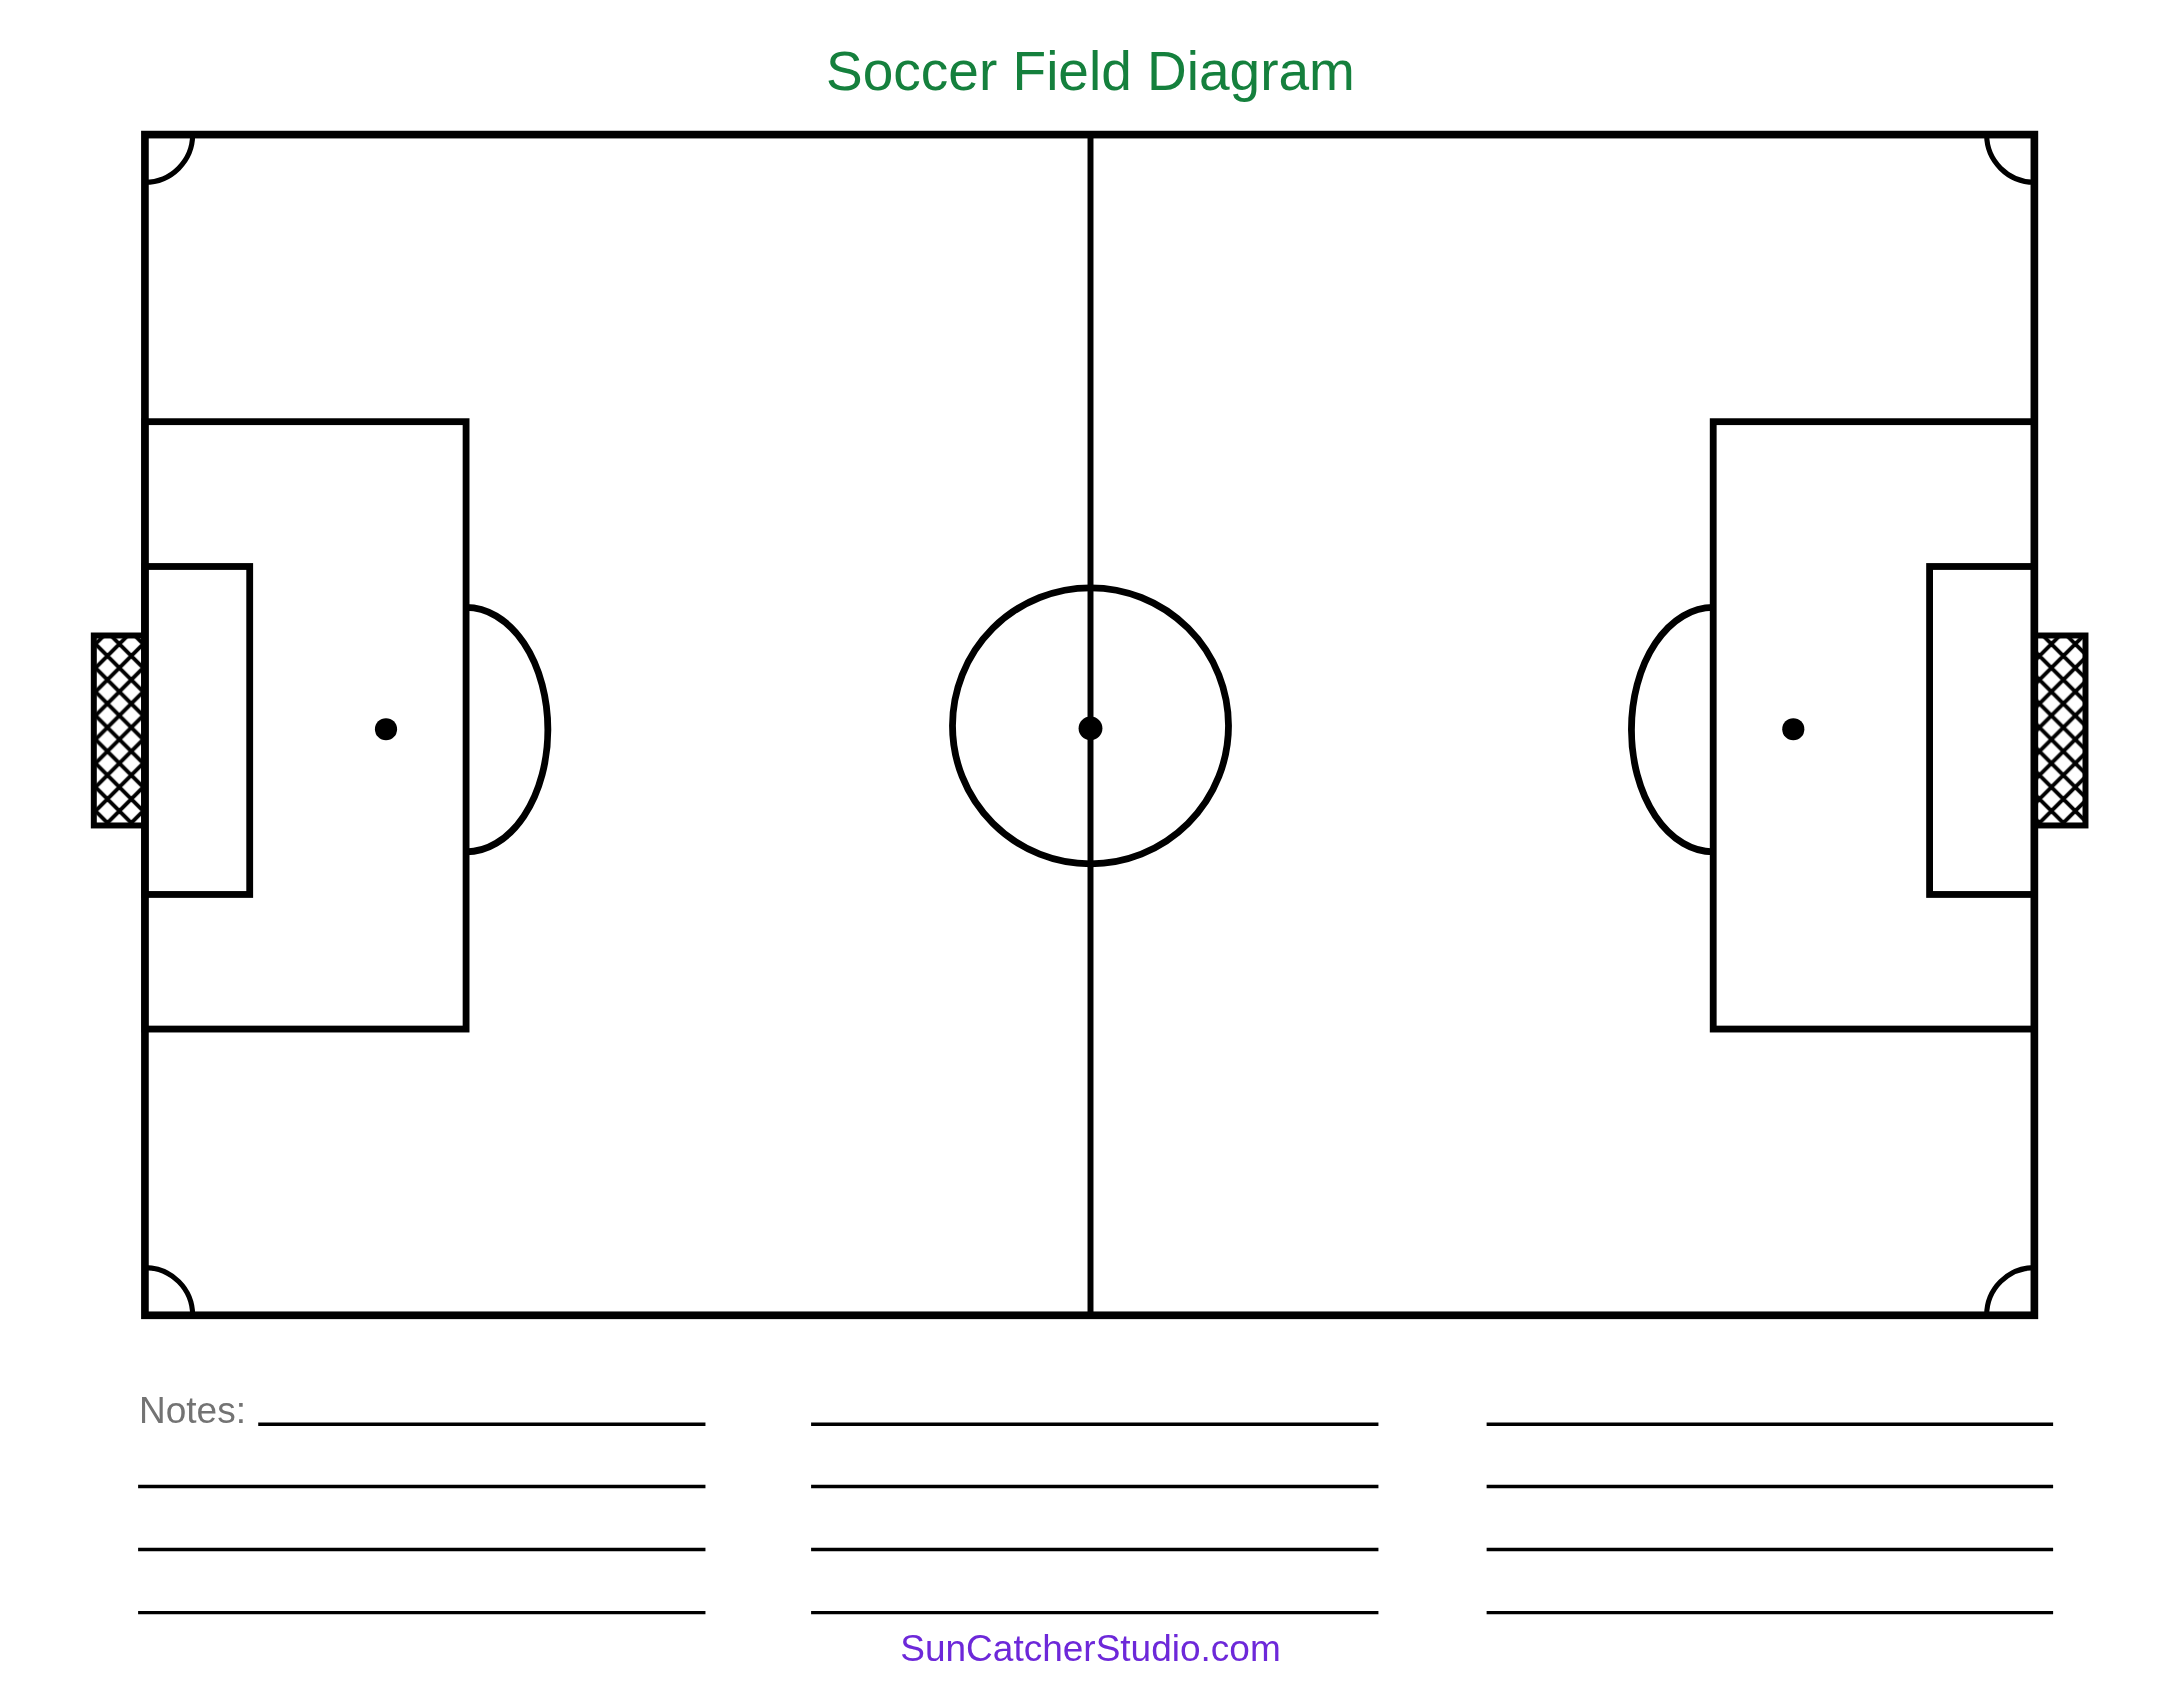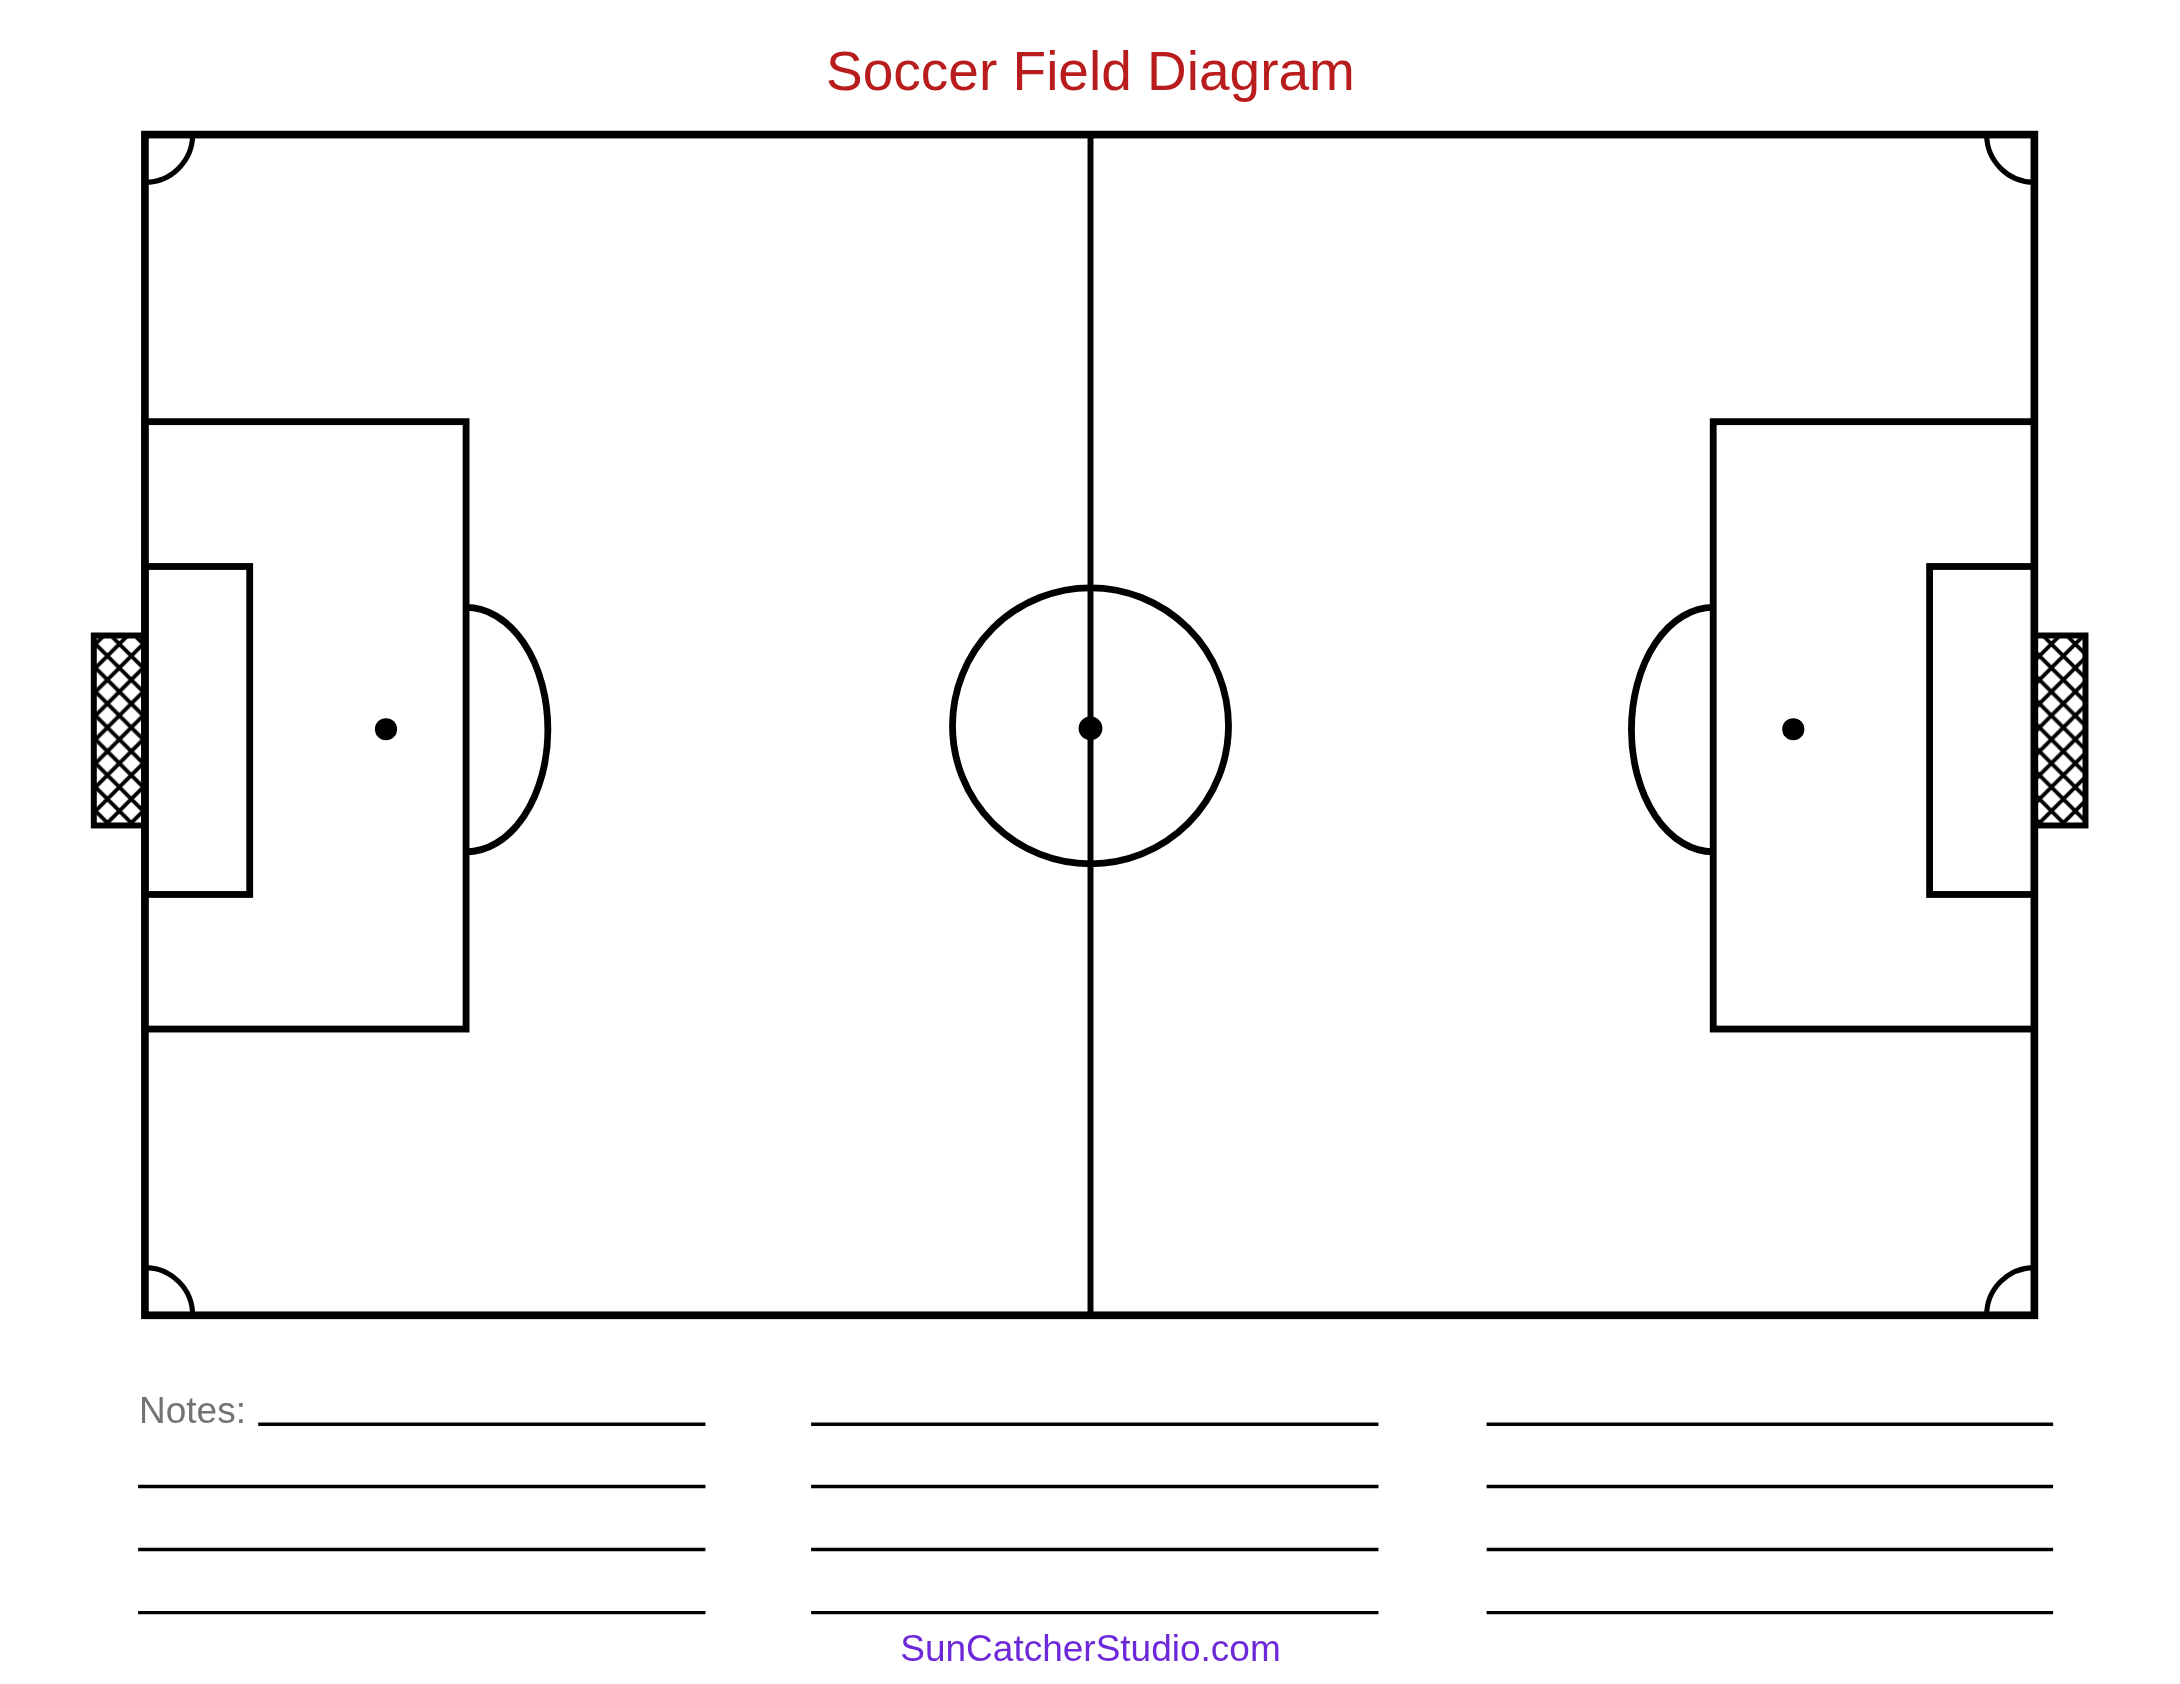--- a/index.html
+++ b/index.html
@@ -16,21 +16,21 @@
     overflow: hidden;
   }
   .page-title {
     position: absolute;
     top: 44px;
     left: 0;
     width: 100%;
     text-align: center;
     font-size: 55px;
     line-height: 1;
-    color: #b91c1c;
+    color: #15803d;
     white-space: nowrap;
   }
   .field-svg {
     position: absolute;
     top: 0;
     left: 0;
     width: 2181px;
     height: 1685px;
   }
   .notes-label {

